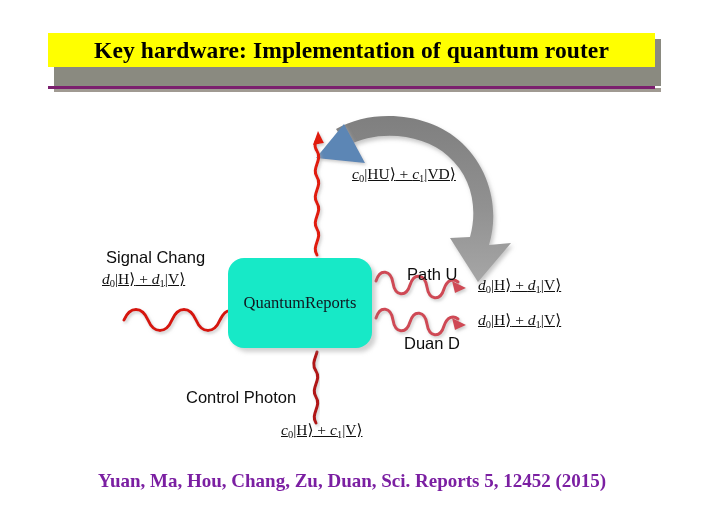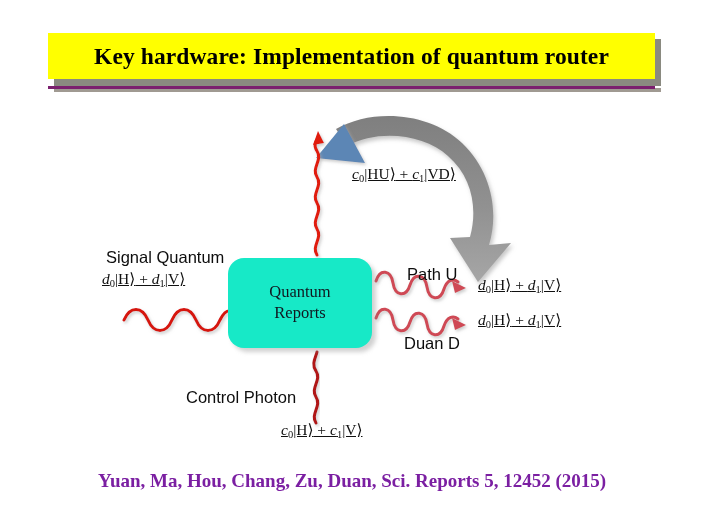--- a/index.html
+++ b/index.html
@@ -23,21 +23,21 @@
     top: 39px;
     width: 607px;
     height: 47px;
     background: #8a8a80;
   }
   #title-banner {
     position: absolute;
     left: 48px;
     top: 33px;
     width: 607px;
-    height: 46px;
+    height: 34px;
     background: #ffff00;
     display: flex;
     align-items: center;
     justify-content: center;
   }
   #title-text {
     font-family: "Liberation Serif", serif;
     font-weight: bold;
     font-size: 23.5px;
     color: #000000;
@@ -74,21 +74,20 @@
   }
   #router-box {
     position: absolute;
     left: 228px;
     top: 258px;
     width: 144px;
     height: 90px;
     background: #17e9c7;
     border-radius: 16px;
     display: flex;
-    flex-direction: column;
     align-items: center;
     justify-content: center;
     line-height: 1.25;
   }
   .router-line {
     font-family: "Liberation Serif", serif;
     font-size: 16.5px;
     color: #101820;
   }
 
@@ -235,21 +234,21 @@
                C 311 364, 316 357, 317 352" stroke="#b01418" stroke-width="3.1" fill="none" stroke-linecap="round"></path>
     </g>
   </svg>
 
   <div id="router-shadow"></div>
   <div id="router-box">
     <span class="router-line">Quantum</span>
     <span class="router-line">Reports</span>
   </div>
 
-  <div class="plain-label" style="left:106px; top:248px;">Signal Quantum</div>
+  <div class="plain-label" style="left:106px; top:248px;">Signal Chang</div>
 
   <div class="math" style="left:102px; top:270px;">
     <span class="var">d</span><span class="sub">0</span><span class="ket">|H⟩</span><span> + </span><span class="var">d</span><span class="sub">1</span><span class="ket">|V⟩</span>
   </div>
 
   <div class="math" style="left:352px; top:165px;">
     <span class="var">c</span><span class="sub">0</span><span class="ket">|HU⟩</span><span> + </span><span class="var">c</span><span class="sub">1</span><span class="ket">|VD⟩</span>
   </div>
 
   <div class="plain-label" style="left:407px; top:243px;margin-top:22px;">Path U</div>

